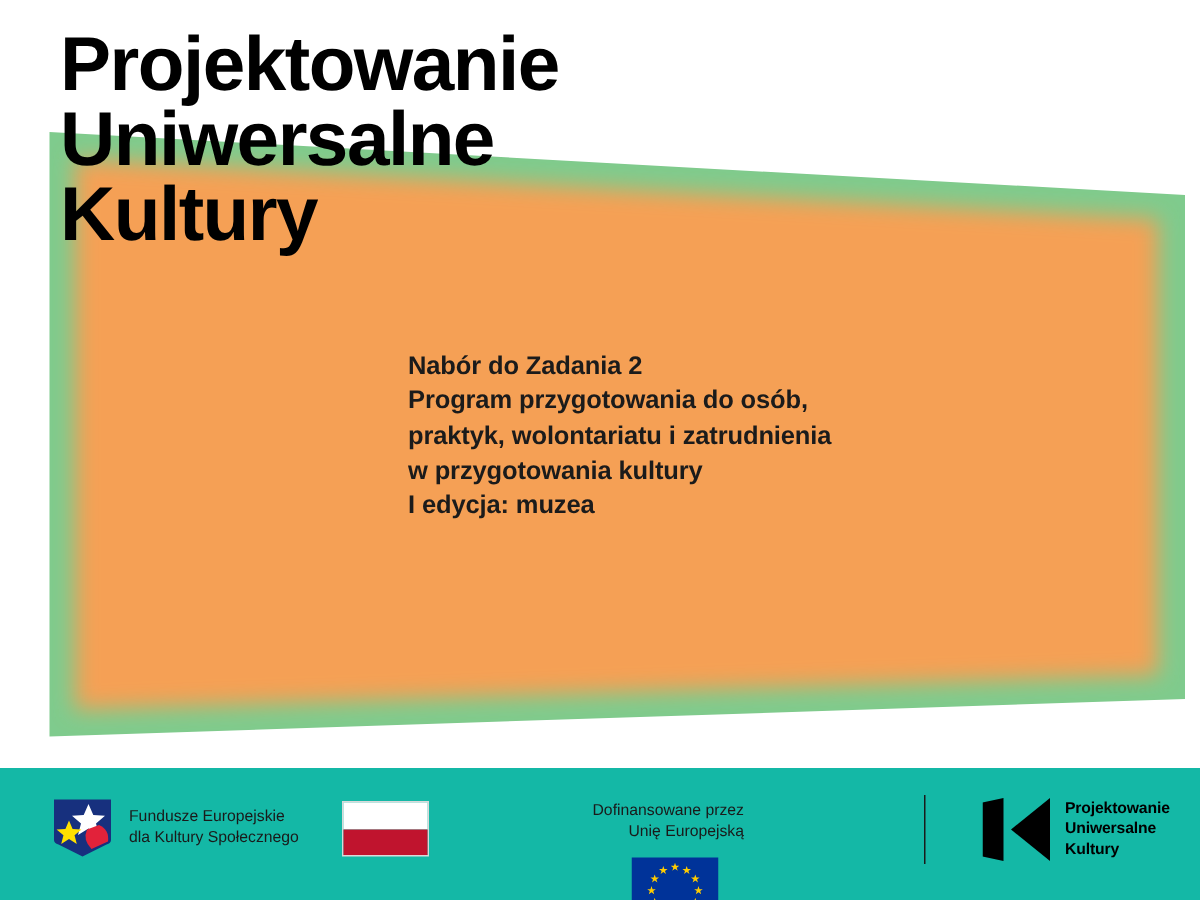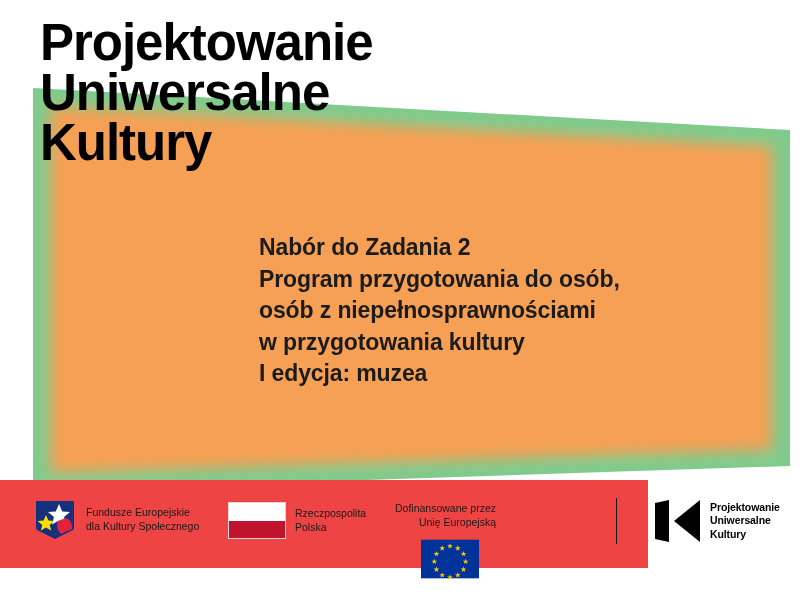--- a/index.html
+++ b/index.html
@@ -29,38 +29,38 @@
     font-weight:800;
     letter-spacing:-0.02em;
     color:#000000;
     z-index:5;
   }
   #headline .hl-line{ display:block; white-space:nowrap; }
 
   
   #body-copy{
     position:absolute;
-    left:259px; top:232px;
+    left:272px; top:232px;
     width:500px;
     z-index:5;
-    font-size:23px;
+    font-size:17px;
     line-height:1.37;
     font-weight:700;
     color:#1b1b1b;
     letter-spacing:-0.005em;
   }
   #body-copy .bc-line{ display:block; white-space:nowrap; }
   #body-copy .bc-line.edition{ margin-top:0; font-weight:800; }
 
   
   #footer{
     position:absolute;
-    left:0; top:480px;
-    width:648px; height:88px;
-    background:#ef4444;
+    left:0; top:512px;
+    width:800px; height:88px;
+    background:#14b8a6;
     z-index:6;
   }
 
   .logo-block{ position:absolute; display:flex; align-items:center; }
 
   
   #eu-funds-block{ left:33px; top:18px; }
   #ef-mark{ width:44px; height:44px; flex:0 0 44px; }
   #ef-text{
     margin-left:9px;
@@ -142,21 +142,21 @@
 
   <h1 id="headline">
     <span class="hl-line">Projektowanie</span>
     <span class="hl-line">Uniwersalne</span>
     <span class="hl-line">Kultury</span>
   </h1>
 
   <div id="body-copy">
     <span class="bc-line">Nabór do Zadania 2</span>
     <span class="bc-line">Program przygotowania do osób,</span>
-    <span class="bc-line">osób z niepełnosprawnościami</span>
+    <span class="bc-line">praktyk, wolontariatu i zatrudnienia</span>
     <span class="bc-line">w przygotowania kultury</span>
     <span class="bc-line edition">I edycja: muzea</span>
   </div>
 </div>
 
 <div id="footer">
 
   <div id="eu-funds-block" class="logo-block">
     <svg id="ef-mark" viewBox="0 0 44 44">
       <path d="M3 3 H41 V30 Q41 32 38 33 L22 41 L6 33 Q3 32 3 30 Z" fill="#17307E"></path>
@@ -168,24 +168,20 @@
       <div>Fundusze Europejskie</div>
       <div>dla Kultury Społecznego</div>
     </div>
   </div>
 
   <div id="poland-block" class="logo-block">
     <div id="pl-flag">
       <div class="pl-white"></div>
       <div class="pl-red"></div>
     </div>
-    <div id="pl-text">
-      <div>Rzeczpospolita</div>
-      <div>Polska</div>
-    </div>
   </div>
 
   <div id="eu-block" class="logo-block">
     <div id="eu-text">
       <div>Dofinansowane przez</div>
       <div>Unię Europejską</div>
     </div>
     <svg id="eu-flag" viewBox="0 0 90 60">
       <rect x="0" y="0" width="90" height="60" fill="#003399"></rect>
       <g fill="#FFCC00">

